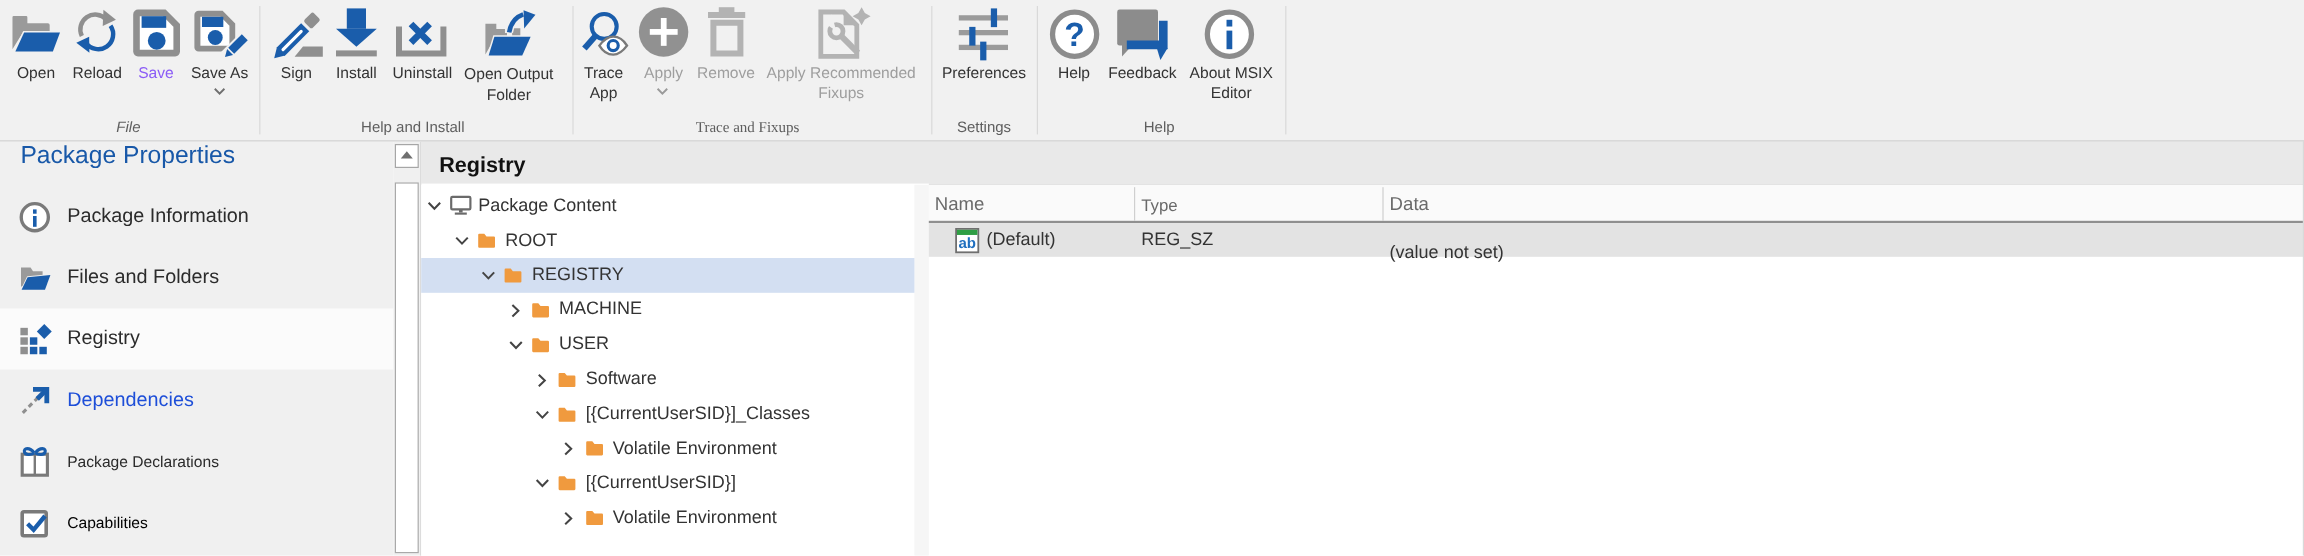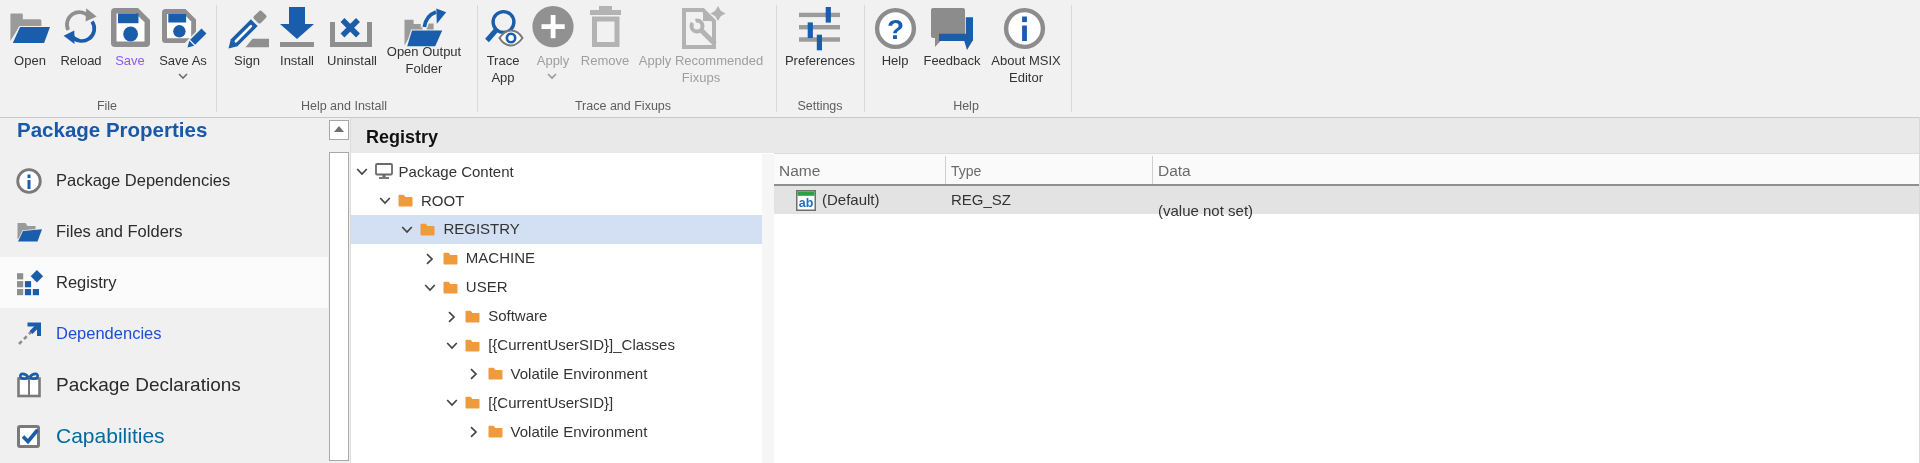--- a/index.html
+++ b/index.html
@@ -118,42 +118,42 @@
 <svg class="abs" style="left:546px;top:72px" width="12" height="8" viewBox="0 0 12 8">
     <path d="M2,2 L6,6 L10,2" fill="none" stroke="#9a9a9a" stroke-width="1.6"></path>
   </svg>
 <div class="lbl" style="left:-50px;top:53px;width:160px;color:#333">Open</div>
 <div class="lbl" style="left:1px;top:53px;width:160px;color:#333">Reload</div>
 <div class="lbl" style="left:50px;top:53px;width:160px;color:#8b5cf6">Save</div>
 <div class="lbl" style="left:103px;top:53px;width:160px;color:#333">Save As</div>
 <div class="lbl" style="left:167px;top:53px;width:160px;color:#333">Sign</div>
 <div class="lbl" style="left:217px;top:53px;width:160px;color:#333">Install</div>
 <div class="lbl" style="left:272px;top:53px;width:160px;color:#333">Uninstall</div>
-<div class="lbl" style="left:344px;top:44px;width:160px;color:#333">Open Output<br>Folder</div>
+<div class="lbl" style="left:344px;top:54px;width:160px;color:#333">Open Output<br>Folder</div>
 <div class="lbl" style="left:423px;top:53px;width:160px;color:#333">Trace<br>App</div>
 <div class="lbl" style="left:473px;top:53px;width:160px;color:#9e9e9e">Apply</div>
 <div class="lbl" style="left:525px;top:53px;width:160px;color:#9e9e9e">Remove</div>
 <div class="lbl" style="left:621px;top:53px;width:160px;color:#9e9e9e">Apply Recommended<br>Fixups</div>
 <div class="lbl" style="left:740px;top:53px;width:160px;color:#333">Preferences</div>
 <div class="lbl" style="left:815px;top:53px;width:160px;color:#333">Help</div>
 <div class="lbl" style="left:872px;top:53px;width:160px;color:#333">Feedback</div>
 <div class="lbl" style="left:946px;top:53px;width:160px;color:#333">About MSIX<br>Editor</div>
-<div class="glbl" style="left:17px;top:99px;width:180px;">File</div>
+<div class="glbl" style="left:17px;top:99px;width:180px;font-style:italic;">File</div>
 <div class="glbl" style="left:254px;top:99px;width:180px;">Help and Install</div>
-<div class="glbl" style="left:533px;top:99px;width:180px;">Trace and Fixups</div>
+<div class="glbl" style="left:533px;top:99px;width:180px;font-family:Liberation Serif, serif;">Trace and Fixups</div>
 <div class="glbl" style="left:730px;top:99px;width:180px;">Settings</div>
 <div class="glbl" style="left:876px;top:99px;width:180px;">Help</div>
 <div class="sep" style="left:216px"></div>
 <div class="sep" style="left:477px"></div>
 <div class="sep" style="left:776px"></div>
 <div class="sep" style="left:864px"></div>
 <div class="sep" style="left:1071px"></div>
 <div class="abs" style="left:0;top:118px;width:328px;height:345px;background:#f0f0f0"></div>
-<div class="abs" style="left:17px;top:118px;font-size:20.5px;font-weight:bold;color:#1858a8">Package Properties</div>
-<div class="abs" style="left:56px;top:155px;height:51px;line-height:51px;font-size:16.5px;color:#2b2b2b;white-space:nowrap">Package Dependencies</div>
+<div class="abs" style="left:17px;top:118px;font-size:20.5px;font-weight:normal;color:#1858a8">Package Properties</div>
+<div class="abs" style="left:56px;top:155px;height:51px;line-height:51px;font-size:16.5px;color:#2b2b2b;white-space:nowrap">Package Information</div>
 <svg class="abs" style="left:16px;top:167.5px" width="26" height="26" viewBox="0 0 26 26">
     <circle cx="13" cy="13" r="11.3" fill="#fff" stroke="#7a7a7a" stroke-width="2.8"></circle>
     <rect x="11.5" y="6.5" width="3" height="3.6" fill="#1a5dab"></rect>
     <rect x="11.5" y="12" width="3" height="9" fill="#1a5dab"></rect>
   </svg>
 <div class="abs" style="left:56px;top:206px;height:51px;line-height:51px;font-size:16.5px;color:#2b2b2b;white-space:nowrap">Files and Folders</div>
 <svg class="abs" style="left:16px;top:219.5px" width="27" height="24" viewBox="0 0 27 24">
     <path d="M1.5,19 V3 h8 l2,3 h8 v4 z" fill="#9a9a9a"></path>
     <polygon points="7,11 26,9.2 21.5,21.5 2,21.5" fill="#1a5dab" stroke="#f0f0f0" stroke-width="1.4"></polygon>
     <polygon points="7,11 26,9.2 21.5,21.5 2,21.5" fill="#1a5dab"></polygon>
@@ -170,27 +170,27 @@
     <g transform="translate(20.9,6.3) rotate(45)">
       <rect x="-4.4" y="-4.4" width="8.8" height="8.8" fill="#1a5dab"></rect>
     </g>
   </svg>
 <div class="abs" style="left:56px;top:308px;height:51px;line-height:51px;font-size:16.5px;color:#1d4ed8;white-space:nowrap">Dependencies</div>
 <svg class="abs" style="left:16px;top:320.5px" width="27" height="26" viewBox="0 0 27 26">
     <path d="M3,23 L17,9" stroke="#8f8f8f" stroke-width="2.6" stroke-dasharray="4,3"></path>
 <path d="M11.5,3.5 H23 V15" fill="none" stroke="#1a5dab" stroke-width="4"></path>
 <path d="M22.5,4 L15,11.5" stroke="#1a5dab" stroke-width="4"></path>
   </svg>
-<div class="abs" style="left:56px;top:359px;height:51px;line-height:51px;font-size:19px;color:#2b2b2b;white-space:nowrap">Package Declarations</div>
+<div class="abs" style="left:56px;top:359px;height:51px;line-height:51px;font-size:13px;color:#2b2b2b;white-space:nowrap">Package Declarations</div>
 <svg class="abs" style="left:16px;top:371.5px" width="27" height="26" viewBox="0 0 27 26">
     <rect x="2.5" y="6.5" width="21" height="17.5" fill="#fff" stroke="#7a7a7a" stroke-width="2.6"></rect>
 <line x1="13" y1="7" x2="13" y2="24" stroke="#7a7a7a" stroke-width="2"></line>
 <path d="M12.5,5.5 C9,0.5 3,1 4.5,5 c0.8,2 5,2.5 8,0.5 M13.5,5.5 C17,0.5 23,1 21.5,5 c-0.8,2 -5,2.5 -8,0.5" fill="none" stroke="#1a5dab" stroke-width="2.6"></path>
   </svg>
-<div class="abs" style="left:56px;top:410px;height:51px;line-height:51px;font-size:21px;color:#0369a1;white-space:nowrap">Capabilities</div>
+<div class="abs" style="left:56px;top:410px;height:51px;line-height:51px;font-size:13px;color:#000000;white-space:nowrap">Capabilities</div>
 <svg class="abs" style="left:16px;top:422.5px" width="27" height="26" viewBox="0 0 27 26">
     <rect x="2.5" y="3.5" width="20" height="20" rx="1.5" fill="#fff" stroke="#7a7a7a" stroke-width="3"></rect>
 <path d="M7,13.5 L12,18.5 L21.5,7" fill="none" stroke="#1a5dab" stroke-width="3.6"></path>
   </svg>
 <div class="abs" style="left:328px;top:118px;width:23px;height:345px;background:#f0f0f0"></div>
 <div class="abs" style="left:329px;top:120px;width:18px;height:18px;background:#fff;border:1px solid #a6a6a6"></div>
 <svg class="abs" style="left:334px;top:126px" width="10" height="6" viewBox="0 0 10 6">
     <polygon points="5,0 10,6 0,6" fill="#6f6f6f"></polygon>
   </svg>
 <div class="abs" style="left:329px;top:152px;width:18px;height:307px;background:#fff;border:1px solid #a9a9a9"></div>

